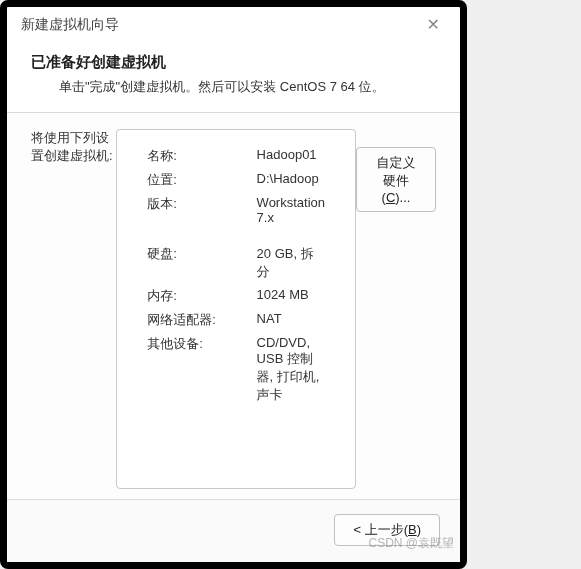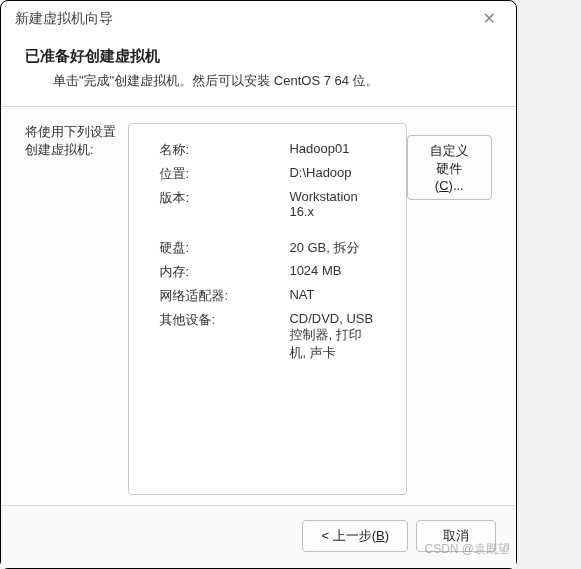--- a/index.html
+++ b/index.html
@@ -7,23 +7,23 @@
       font-family: "Microsoft YaHei", "Segoe UI", sans-serif;
       font-size: 13px;
       background: #f0f0f0;
       color: #333;
       width: 581px;
       height: 569px;
       overflow: hidden;
     }
     .dialog {
       background: #fff;
-      width: 517px;
+      width: 467px;
       height: 569px;
-      border: 1px solid #000000;
+      border: 7px solid #000000;
       border-radius: 8px;
       display: flex;
       flex-direction: column;
       position: relative;
     }
     .titlebar {
       display: flex;
       align-items: center;
       justify-content: space-between;
       padding: 8px 14px;
@@ -88,21 +88,21 @@
       color: #333;
     }
     .settings-table td.value {
       color: #333;
       margin-top: 7px;
     }
     .settings-table tr.gap td {
       height: 14px;
     }
     .customize-row {
-      margin-top: 12px;
+      margin-top: 18px;
     }
     .btn {
       display: inline-block;
       border: 1px solid #bfbfbf;
       border-radius: 4px;
       background: #fdfdfd;
       padding: 6px 18px;
       font-size: 13px;
       color: #222;
       cursor: pointer;
@@ -154,21 +154,21 @@
             <tr>
           <td class="label">名称:</td>
           <td class="value">Hadoop01</td>
         </tr>
         <tr>
           <td class="label">位置:</td>
           <td class="value">D:\Hadoop</td>
         </tr>
         <tr>
           <td class="label">版本:</td>
-          <td class="value">Workstation 16.x</td>
+          <td class="value">Workstation 7.x</td>
         </tr>
         <tr class="gap">
               <td></td>
               <td></td>
             </tr>
         <tr>
           <td class="label">硬盘:</td>
           <td class="value">20 GB, 拆分</td>
         </tr>
         <tr>
@@ -191,17 +191,16 @@
       <button class="btn">
         <span>自定义硬件(</span><u>C</u><span>)...</span>
       </button>
     </div>
   </div>
 
   <div class="footer">
     <button class="btn">
       <span>&lt; 上一步(</span><u>B</u><span>)</span>
     </button>
-    <button class="btn">取消</button>
   </div>
 
   <div class="watermark">CSDN @袁既望</div>
 </div>
 
 </body></html>

